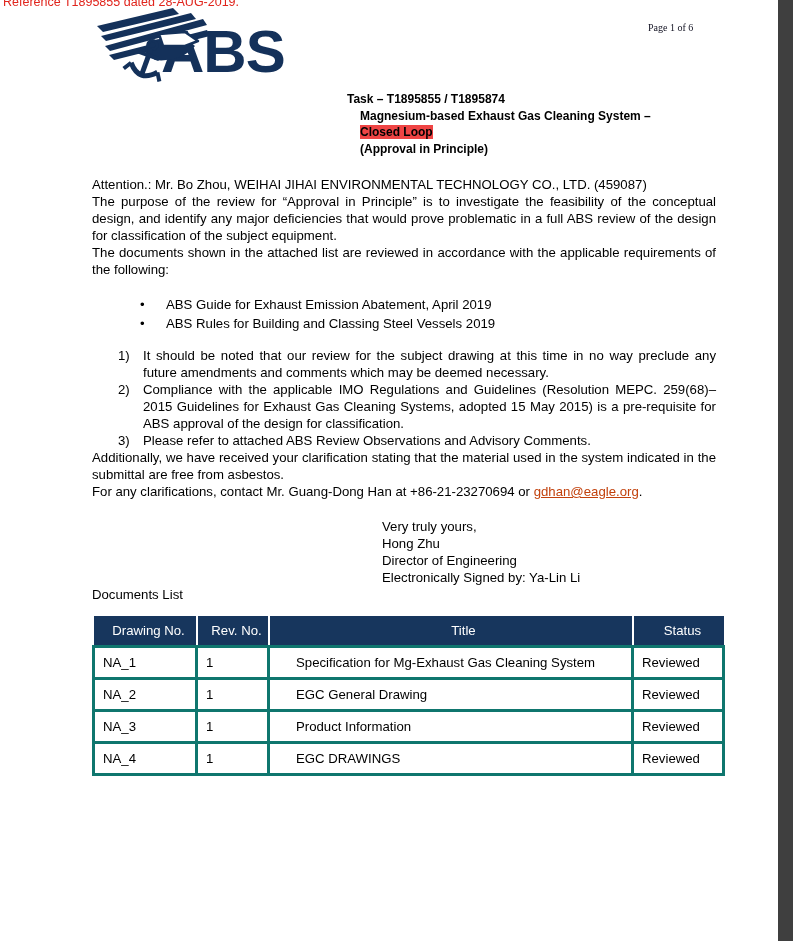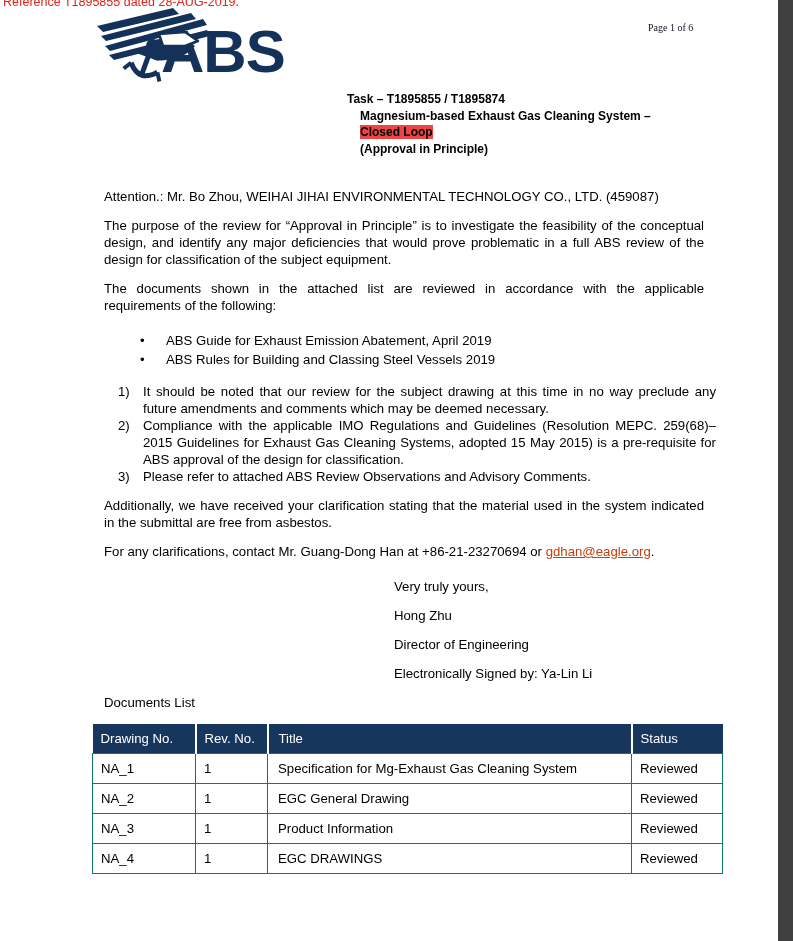--- a/index.html
+++ b/index.html
@@ -23,50 +23,50 @@
     position:absolute; top:91px; left:347px; z-index:1;
     font-weight:bold; font-size:12px; line-height:16.5px;
   }
   .task-block .indent { margin-left:13px; }
   .task-block .highlight { background:#ef4444; }
 
   .content {
     position:absolute; top:176px; left:92px; width:624px;
     font-size:13.2px; line-height:17px;
   }
-  .content p { margin:12px; }
+  .content p { margin:0; }
   .justify { text-align:justify; }.mt14{margin-top:14px}.mt16{margin-top:16px}
   .mt17{margin-top:17px}.mt18{margin-top:18px}.mt19{margin-top:19px}
   .mt53{margin-top:53px}
 
   .bullet-row { display:flex; margin-left:48px; line-height:19px; }
   .b-marker { width:26px; flex:0 0 26px; }
   .b-text { flex:1; }
 
   .num-row { display:flex; margin-left:26px; }
   .n-marker { width:25px; flex:0 0 25px; }
   .n-text { flex:1; text-align:justify; }
 
   .email { color:#c2410c; text-decoration:underline; cursor:pointer; }
 
   .signature { margin-left:290px; margin-top:18px; }
 
   .doc-list-heading { }
 
   table.docs { border-collapse:collapse; margin-top:13px; font-size:13.2px; table-layout:fixed; width:630px; }
   table.docs thead th {
-    background:#17365d; color:#fff; font-weight:normal; text-align:left;
+    background:#17365d; color:#fff; font-weight:normal; text-align:center;
     height:29px; padding:0 0 0 8px; border:none; border-right:2px solid #fff;
   }
   table.docs thead th:last-child { border-right:none; }
   table.docs tbody td {
-    border:1px solid #0f766e; height:29px; padding:0 0 0 8px;
+    border:3px solid #0f766e; height:29px; padding:0 0 0 8px;
     background:#fff; text-align:left; vertical-align:middle;
   }
-  table.docs td.title-col, table.docs th.title-col { padding-left:10px; }
+  table.docs td.title-col, table.docs th.title-col { padding-left:26px; }
 </style>
 </head>
 <body>
 
 <div>
 
   <div class="ref-line">Reference T1895855 dated 28-AUG-2019.</div>
 
   <div class="logo">
     <svg width="215" height="76" viewBox="0 0 215 76" xmlns="http://www.w3.org/2000/svg">

